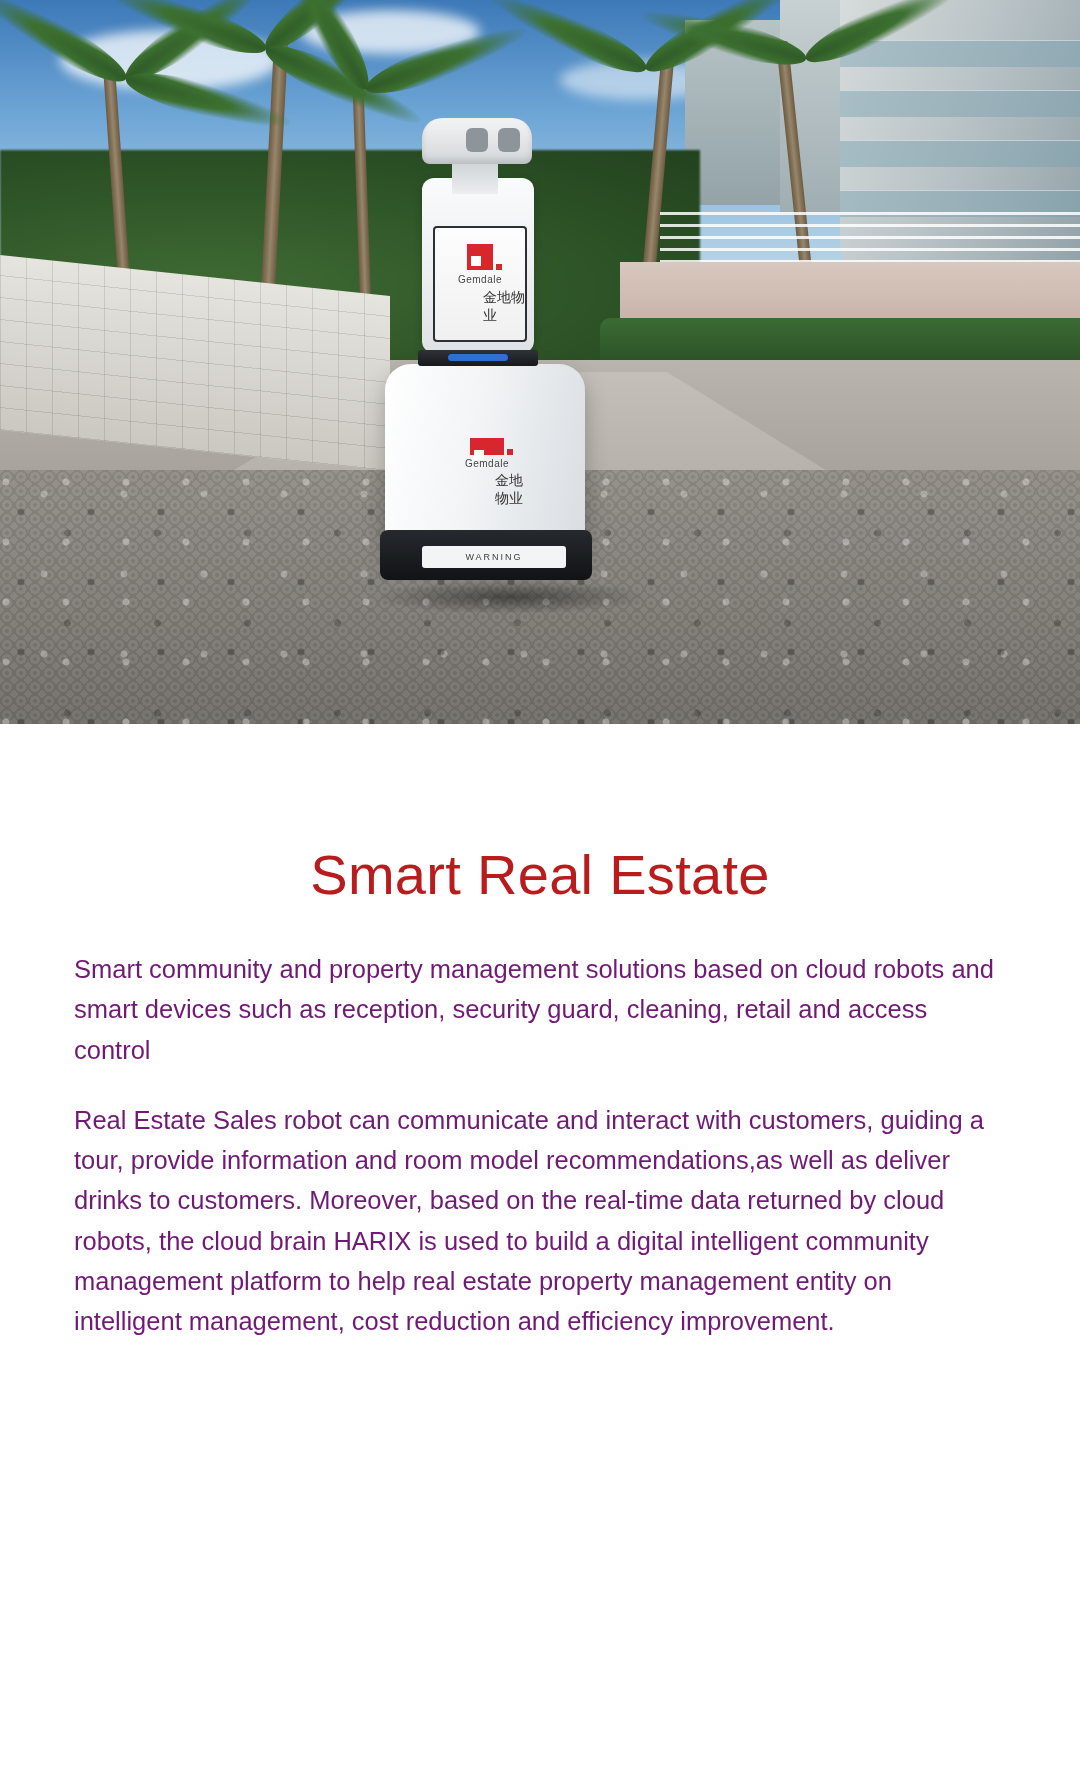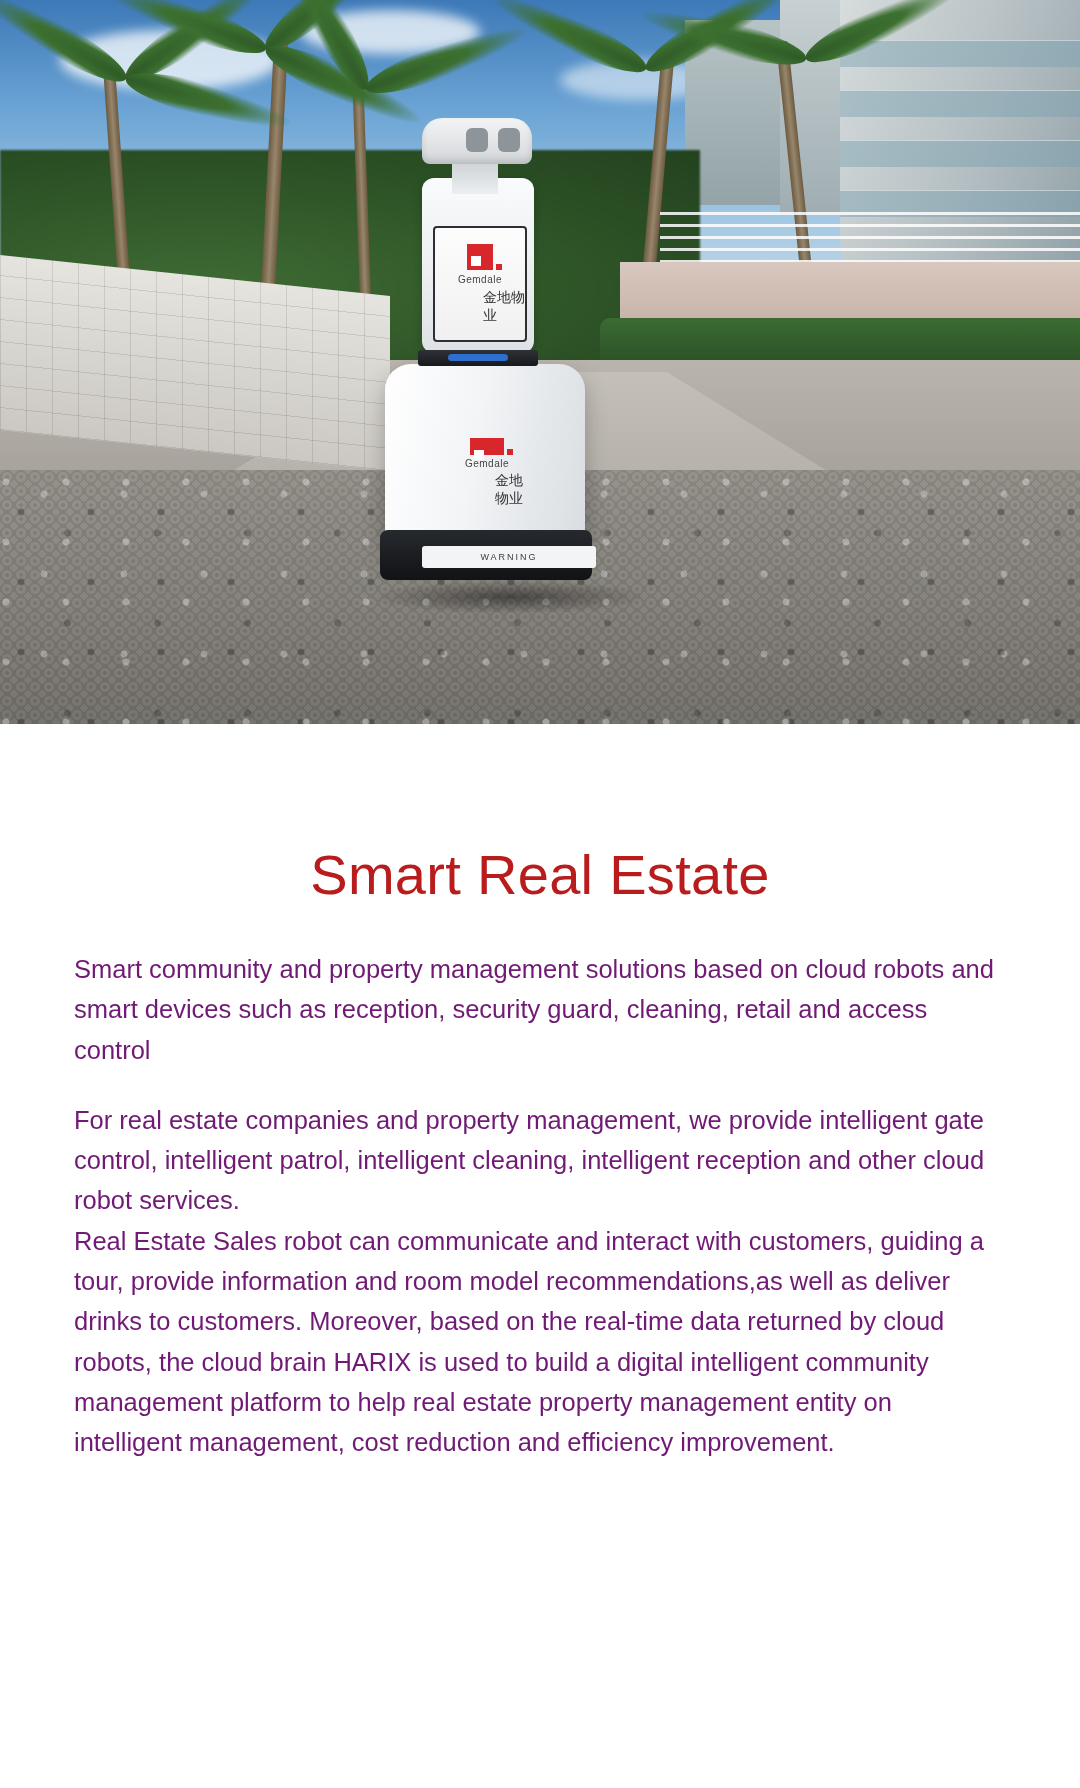--- a/index.html
+++ b/index.html
@@ -211,21 +211,21 @@
     position: absolute; left: 55px; top: 320px; width: 80px; height: 70px;
     display: flex; flex-direction: column; align-items: center; justify-content: center; gap:3px;
   }
   .r-badge .logo-mark { width: 34px; height: 34px; }
   .r-bumper {
     position: absolute; left: -12px; top: 412px; width: 212px; height: 50px;
     background: linear-gradient(180deg,#26292d,#111316);
     border-radius: 8px;
   }
   .r-warn {
-    position: absolute; left: 30px; top: 428px; width: 174px; height: 22px;
+    position: absolute; left: 30px; top: 428px; width: 144px; height: 22px;
     background: #f3f4f5; border-radius: 3px;
     display: flex; align-items: center; justify-content: center;
     font-size: 9px; letter-spacing: 2px; color: #3a3d40;
   }
   .r-shadow {
     position: absolute; left: 370px; top: 580px; width: 280px; height: 34px;
     background: radial-gradient(ellipse at center, rgba(0,0,0,0.45) 0%, rgba(0,0,0,0) 70%);
   }
 
   
@@ -332,18 +332,17 @@
       </div>
 
       <div class="r-bumper"></div>
       <div class="r-warn">WARNING</div>
     </div>
   </div>
 
   <div class="content">
     <h1 class="title">Smart Real Estate</h1>
     <p>Smart community and property management solutions based on cloud robots and smart devices such as reception, security guard, cleaning, retail and access control</p>
-    <p class="tight">For real estate companies and property management, we provide intelligent gate control, intelligent patrol, intelligent cleaning, intelligent reception and other cloud robot services.</p>
     <p>Real Estate Sales robot can communicate and interact with customers, guiding a tour, provide information and room model recommendations,as well as deliver drinks to customers. Moreover, based on the real-time data returned by cloud robots, the cloud brain HARIX is used to build a digital intelligent community management platform to help real estate property management entity on intelligent management, cost reduction and efficiency improvement.</p>
     <div class="spacer-bottom"></div>
   </div>
 
 </div>
 
 </body></html>

